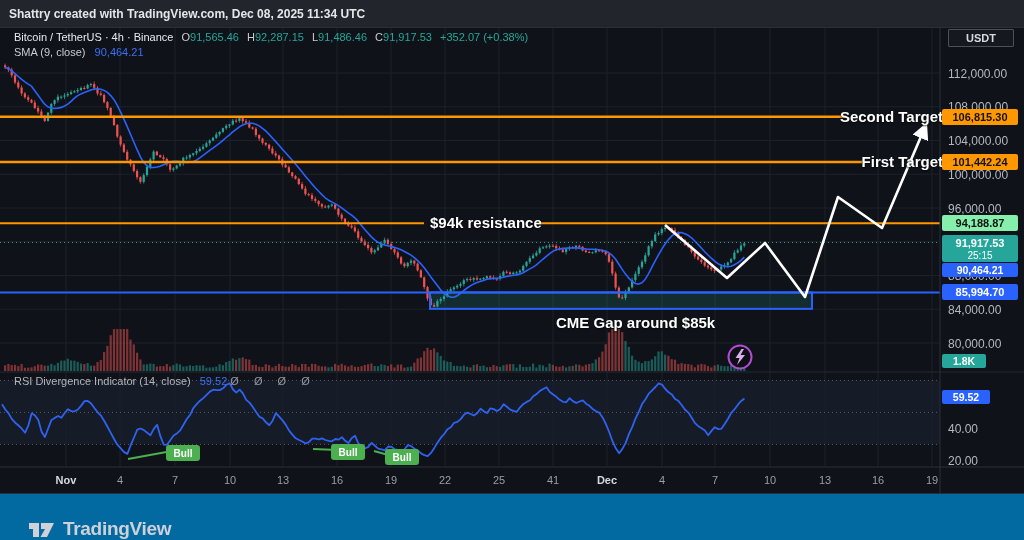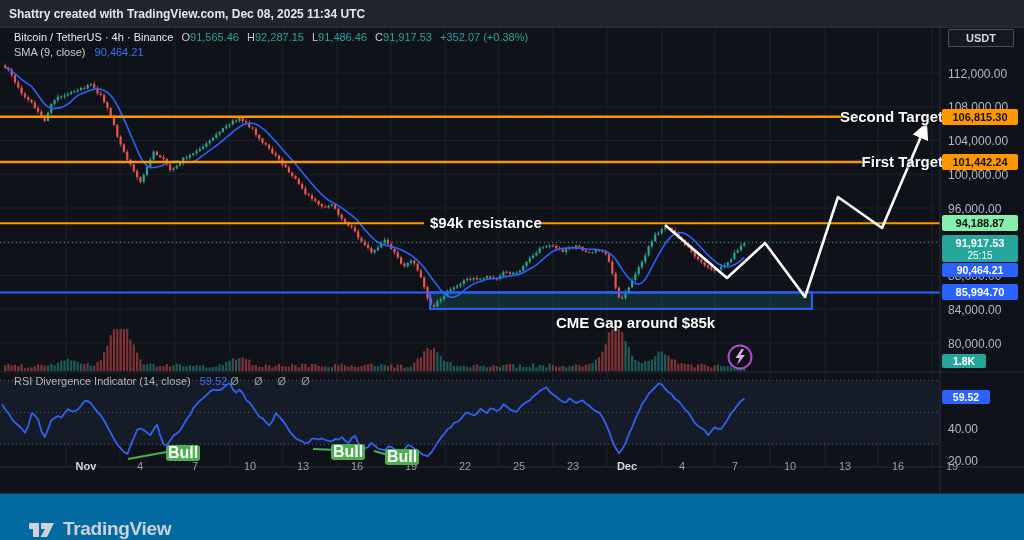--- a/index.html
+++ b/index.html
@@ -24,23 +24,23 @@
   .rsi-legend .flags{color:#9598a1;letter-spacing:6px;}
   .ann{position:absolute;color:#fff;font-weight:bold;font-size:15px;z-index:12;white-space:nowrap;
        text-shadow:0 1px 2px rgba(0,0,0,.8);}
   .usdt{position:absolute;left:948px;top:29px;width:66px;height:18px;background:#15181e;
         border:1px solid #4c5058;border-radius:1px;color:#d6d9de;font-size:11px;font-weight:bold;
         font-family:"Liberation Sans",sans-serif;z-index:15;padding:0;line-height:16px;text-align:center;}
   .chip{position:absolute;left:942px;width:76px;border-radius:2px;z-index:14;display:flex;
         flex-direction:column;align-items:center;justify-content:center;font-size:11px;font-weight:bold;}
   .chip .sub{font-size:10px;font-weight:normal;margin-top:1px;}
   .ptick{position:absolute;left:948px;color:#b4b8c0;font-size:12px;z-index:5;}
-  .ttick{position:absolute;top:460px;color:#9b9ea6;font-size:11px;z-index:5;transform:translateX(-50%);margin-left:20px;}
+  .ttick{position:absolute;top:474px;color:#9b9ea6;font-size:11px;z-index:5;transform:translateX(-50%);}
   .ttick.month{color:#d6d9de;font-weight:bold;}
-  .bull{position:absolute;background:#4caf50;color:#fff;font-size:16px;font-weight:bold;z-index:9;
+  .bull{position:absolute;background:#4caf50;color:#fff;font-size:10px;font-weight:bold;z-index:9;
         border-radius:3px;width:34px;height:16px;display:flex;align-items:center;justify-content:center;}
   .footer{position:absolute;left:0;top:494px;width:1024px;height:46px;background:#0369a1;z-index:20;
           display:flex;align-items:flex-end;}
   .footer .brand{color:#ced2d8;font-size:19px;font-weight:bold;letter-spacing:-0.3px;margin-left:8px;}
   .footer svg{margin-left:28px;}
 </style>
 </head>
 <body>
 
 <div class="screen">
@@ -829,21 +829,21 @@
       <div class="ptick" style="top: 453.9px;">20.00</div>
       <div class="ttick month" style="left: 66px;">Nov</div>
       <div class="ttick" style="left: 120px;">4</div>
       <div class="ttick" style="left: 175px;">7</div>
       <div class="ttick" style="left: 230px;">10</div>
       <div class="ttick" style="left: 283px;">13</div>
       <div class="ttick" style="left: 337px;">16</div>
       <div class="ttick" style="left: 391px;">19</div>
       <div class="ttick" style="left: 445px;">22</div>
       <div class="ttick" style="left: 499px;">25</div>
-      <div class="ttick" style="left: 553px;">23</div>
+      <div class="ttick" style="left: 553px;">41</div>
       <div class="ttick month" style="left: 607px;">Dec</div>
       <div class="ttick" style="left: 662px;">4</div>
       <div class="ttick" style="left: 715px;">7</div>
       <div class="ttick" style="left: 770px;">10</div>
       <div class="ttick" style="left: 825px;">13</div>
       <div class="ttick" style="left: 878px;">16</div>
       <div class="ttick" style="left: 932px;">19</div>
       <div class="chip" style="top: 108.746px; height: 16px; background: rgb(255, 152, 0); color: rgb(19, 19, 19);">106,815.30</div>
       <div class="chip" style="top: 154.081px; height: 16px; background: rgb(255, 152, 0); color: rgb(19, 19, 19);">101,442.24</div>
       <div class="chip" style="top: 215.281px; height: 16px; background: #86efac; color: rgb(19, 19, 19);">94,188.87</div>

